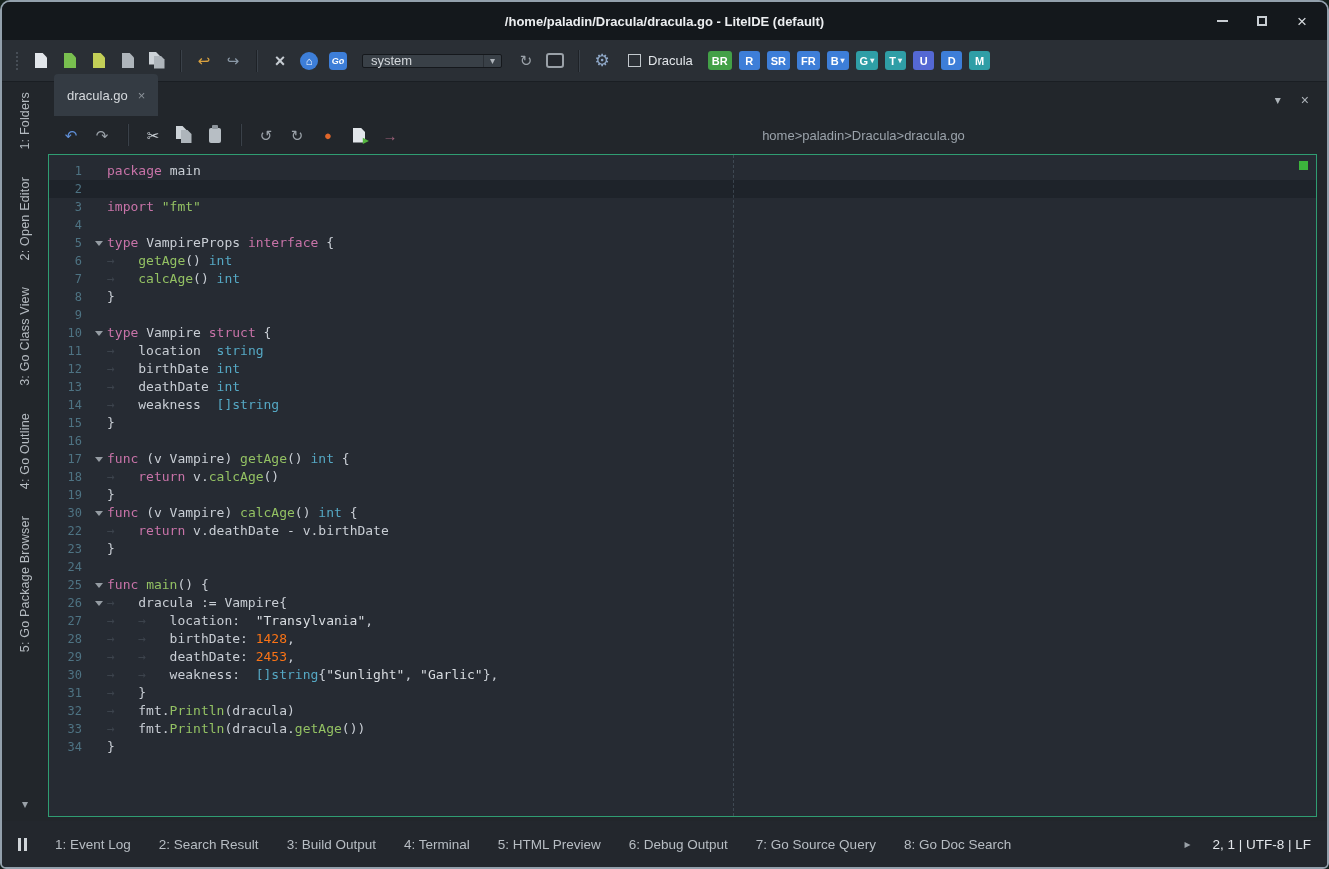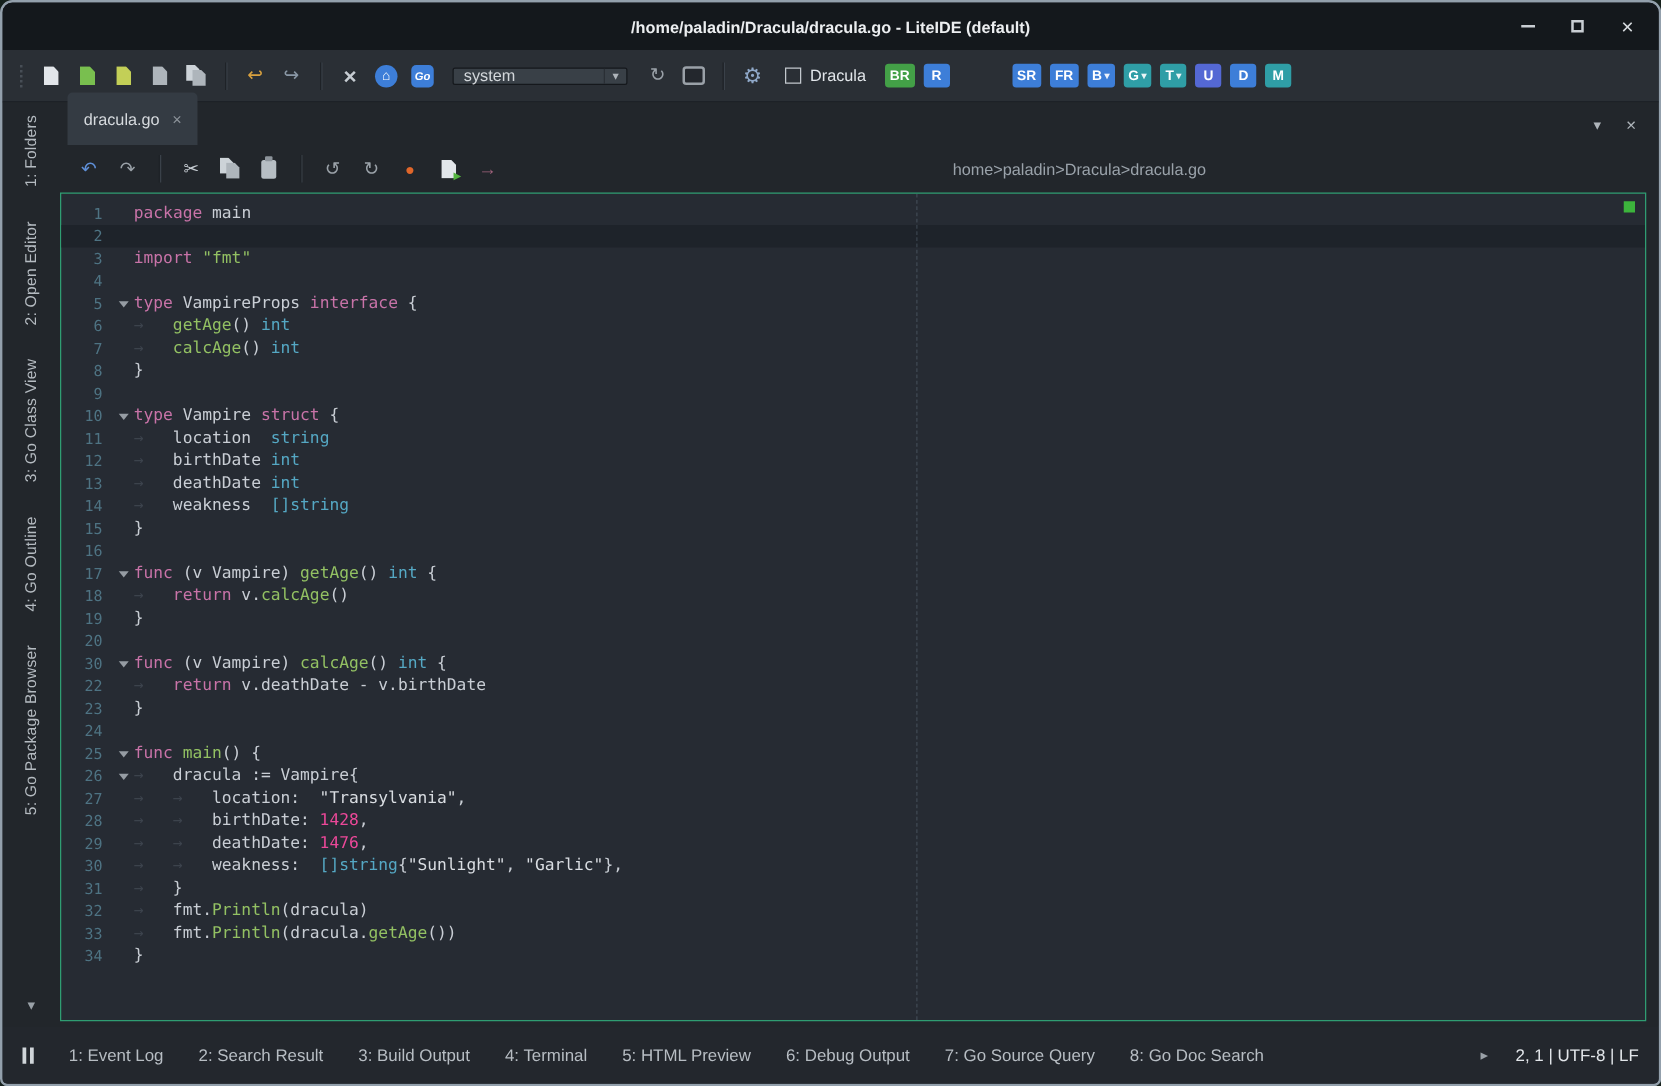--- a/index.html
+++ b/index.html
@@ -70,21 +70,21 @@
   .code-line{display:flex;height:18px;line-height:18px;font-size:13px;white-space:pre}
   .code-line.current{background:#1e232a}
   .ln{width:42px;text-align:right;padding-right:9px;color:#4e7383;font-size:12px;flex:0 0 auto}
   .fold{width:16px;flex:0 0 auto;display:flex;align-items:center;justify-content:center}
   .tri{width:0;height:0;border-left:4px solid transparent;border-right:4px solid transparent;border-top:5px solid #959ca3}
   .ct{flex:1}
   .tab-ws{display:inline-block;width:4ch;color:rgba(150,165,180,.20)}
   .tk.kw{color:#c873a8}
   .tk.fn{color:#93c163}
   .tk.ty{color:#55a8c4}
-  .tk.num{color:#ec4899}
+  .tk.num{color:#f97316}
   .tk.str{color:#d9dde2}
   .tk.istr{color:#93c163}
   .tk.df{color:#c9ced5}
   .col-guide{position:absolute;top:0;bottom:0;left:684px;border-left:1px dashed rgba(130,150,170,.28)}
   .mod-indicator{position:absolute;top:6px;right:8px;width:9px;height:9px;background:#3cb43c}
 
   
   .statusbar{height:46px;flex:0 0 auto;display:flex;align-items:center;padding:0 16px;gap:28px;background:#23272d}
   .sb-toggle{display:flex;gap:3px}
   .sb-toggle i{width:3px;height:13px;background:#d0d5d9;display:block}
@@ -172,21 +172,21 @@
     <span class="tbtn">
         <span class="gi ic-gear">⚙</span>
       </span>
     <span class="cb-wrap">
       <span class="checkbox"></span>
       <span>Dracula</span>
     </span>
     <span class="badges">
         <span class="badge" style="background: rgb(67, 160, 71);">BR</span>
         <span class="badge" style="background: rgb(61, 126, 216);">R</span>
-        <span class="badge" style="background: rgb(61, 126, 216); margin-left: 43px;">SR</span>
+        <span class="badge" style="background: rgb(61, 126, 216);">SR</span>
         <span class="badge" style="background: rgb(61, 126, 216);">FR</span>
         <span class="badge" style="background: rgb(61, 126, 216);">B<span class="bcaret">▾</span></span>
         <span class="badge" style="background: rgb(47, 158, 166);">G<span class="bcaret">▾</span></span>
         <span class="badge" style="background: rgb(47, 158, 166);">T<span class="bcaret">▾</span></span>
         <span class="badge" style="background: rgb(84, 104, 212);">U</span>
         <span class="badge" style="background: rgb(61, 126, 216);">D</span>
         <span class="badge" style="background: rgb(47, 158, 166);">M</span>
       </span>
   </div>
 
@@ -272,30 +272,29 @@
             <div class="code-line"><span class="ln">10</span><span class="fold"><span class="tri"></span></span><span class="ct"><span class="tk kw">type</span><span class="tk df"> Vampire </span><span class="tk kw">struct</span><span class="tk df"> {</span></span></div>
             <div class="code-line"><span class="ln">11</span><span class="fold"></span><span class="ct"><span class="tab-ws">→</span><span class="tk df">location  </span><span class="tk ty">string</span></span></div>
             <div class="code-line"><span class="ln">12</span><span class="fold"></span><span class="ct"><span class="tab-ws">→</span><span class="tk df">birthDate </span><span class="tk ty">int</span></span></div>
             <div class="code-line"><span class="ln">13</span><span class="fold"></span><span class="ct"><span class="tab-ws">→</span><span class="tk df">deathDate </span><span class="tk ty">int</span></span></div>
             <div class="code-line"><span class="ln">14</span><span class="fold"></span><span class="ct"><span class="tab-ws">→</span><span class="tk df">weakness  </span><span class="tk ty">[]string</span></span></div>
             <div class="code-line"><span class="ln">15</span><span class="fold"></span><span class="ct"><span class="tk df">}</span></span></div>
             <div class="code-line"><span class="ln">16</span><span class="fold"></span><span class="ct"></span></div>
             <div class="code-line"><span class="ln">17</span><span class="fold"><span class="tri"></span></span><span class="ct"><span class="tk kw">func</span><span class="tk df"> (v Vampire) </span><span class="tk fn">getAge</span><span class="tk df">() </span><span class="tk ty">int</span><span class="tk df"> {</span></span></div>
             <div class="code-line"><span class="ln">18</span><span class="fold"></span><span class="ct"><span class="tab-ws">→</span><span class="tk kw">return</span><span class="tk df"> v.</span><span class="tk fn">calcAge</span><span class="tk df">()</span></span></div>
             <div class="code-line"><span class="ln">19</span><span class="fold"></span><span class="ct"><span class="tk df">}</span></span></div>
-            <div class="code-line"><span class="ln">20</span><span class="fold"></span><span class="ct"></span></div>
             <div class="code-line"><span class="ln">30</span><span class="fold"><span class="tri"></span></span><span class="ct"><span class="tk kw">func</span><span class="tk df"> (v Vampire) </span><span class="tk fn">calcAge</span><span class="tk df">() </span><span class="tk ty">int</span><span class="tk df"> {</span></span></div>
             <div class="code-line"><span class="ln">22</span><span class="fold"></span><span class="ct"><span class="tab-ws">→</span><span class="tk kw">return</span><span class="tk df"> v.deathDate - v.birthDate</span></span></div>
             <div class="code-line"><span class="ln">23</span><span class="fold"></span><span class="ct"><span class="tk df">}</span></span></div>
             <div class="code-line"><span class="ln">24</span><span class="fold"></span><span class="ct"></span></div>
             <div class="code-line"><span class="ln">25</span><span class="fold"><span class="tri"></span></span><span class="ct"><span class="tk kw">func</span><span class="tk df"> </span><span class="tk fn">main</span><span class="tk df">() {</span></span></div>
             <div class="code-line"><span class="ln">26</span><span class="fold"><span class="tri"></span></span><span class="ct"><span class="tab-ws">→</span><span class="tk df">dracula := Vampire{</span></span></div>
             <div class="code-line"><span class="ln">27</span><span class="fold"></span><span class="ct"><span class="tab-ws">→</span><span class="tab-ws">→</span><span class="tk df">location:  </span><span class="tk str">"Transylvania"</span><span class="tk df">,</span></span></div>
             <div class="code-line"><span class="ln">28</span><span class="fold"></span><span class="ct"><span class="tab-ws">→</span><span class="tab-ws">→</span><span class="tk df">birthDate: </span><span class="tk num">1428</span><span class="tk df">,</span></span></div>
-            <div class="code-line"><span class="ln">29</span><span class="fold"></span><span class="ct"><span class="tab-ws">→</span><span class="tab-ws">→</span><span class="tk df">deathDate: </span><span class="tk num">1476</span><span class="tk df">,</span></span></div>
+            <div class="code-line"><span class="ln">29</span><span class="fold"></span><span class="ct"><span class="tab-ws">→</span><span class="tab-ws">→</span><span class="tk df">deathDate: </span><span class="tk num">2453</span><span class="tk df">,</span></span></div>
             <div class="code-line"><span class="ln">30</span><span class="fold"></span><span class="ct"><span class="tab-ws">→</span><span class="tab-ws">→</span><span class="tk df">weakness:  </span><span class="tk ty">[]string</span><span class="tk df">{</span><span class="tk str">"Sunlight"</span><span class="tk df">, </span><span class="tk str">"Garlic"</span><span class="tk df">},</span></span></div>
             <div class="code-line"><span class="ln">31</span><span class="fold"></span><span class="ct"><span class="tab-ws">→</span><span class="tk df">}</span></span></div>
             <div class="code-line"><span class="ln">32</span><span class="fold"></span><span class="ct"><span class="tab-ws">→</span><span class="tk df">fmt.</span><span class="tk fn">Println</span><span class="tk df">(dracula)</span></span></div>
             <div class="code-line"><span class="ln">33</span><span class="fold"></span><span class="ct"><span class="tab-ws">→</span><span class="tk df">fmt.</span><span class="tk fn">Println</span><span class="tk df">(dracula.</span><span class="tk fn">getAge</span><span class="tk df">())</span></span></div>
             <div class="code-line"><span class="ln">34</span><span class="fold"></span><span class="ct"><span class="tk df">}</span></span></div>
           </div>
       </div>
 
     </div>
   </div>

